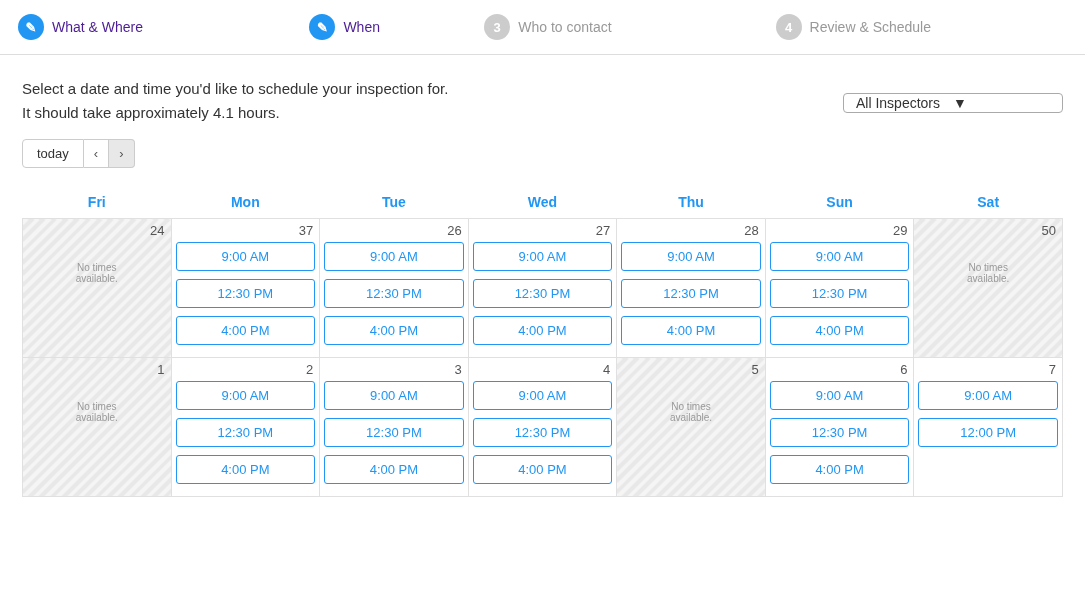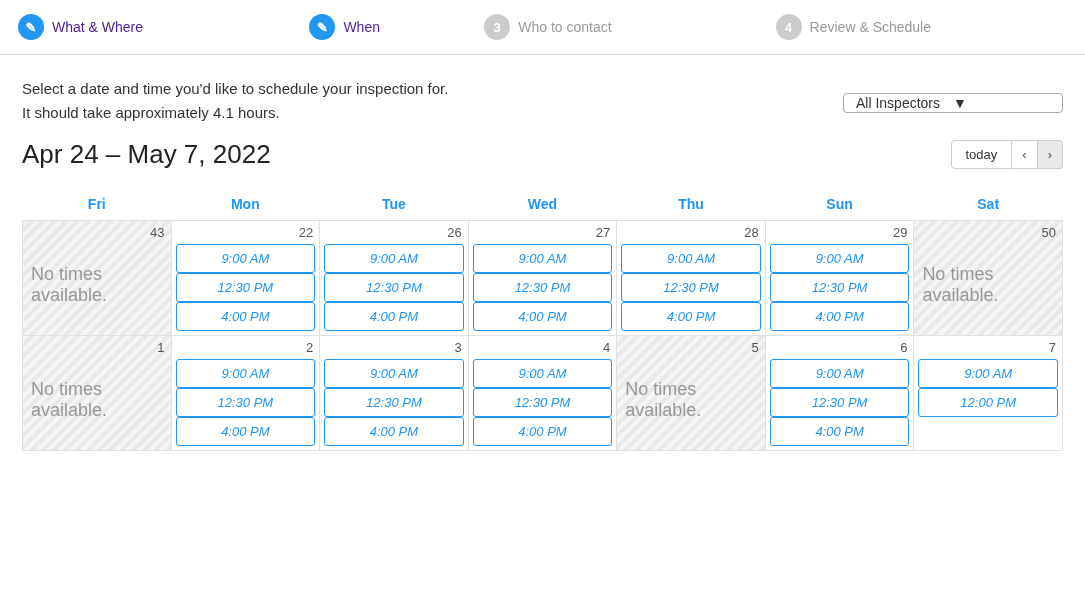--- a/index.html
+++ b/index.html
@@ -146,35 +146,35 @@
       width: calc(100% / 7);
     }
     .day-number {
       text-align: right;
       font-size: 13px;
       color: #555;
       margin-bottom: 4px;
       padding-right: 2px;
     }
     .no-times {
+      text-align: center;
       color: #999;
-      font-size: 18px;
+      font-size: 10px;
       padding: 20px 4px;
     }
     .time-slot {
       border: 1px solid #2196f3;
       border-radius: 3px;
       padding: 6px 4px;
-      margin-bottom: 0;
+      margin-bottom: 8px;
       text-align: center;
       color: #2196f3;
       font-size: 13px;
       cursor: pointer;
       background: #fff;
-      font-style: italic;
     }
     .striped-cell {
       background: repeating-linear-gradient(
         135deg,
         #f5f5f5,
         #f5f5f5 4px,
         #e8e8e8 4px,
         #e8e8e8 8px
       );
     }
@@ -208,21 +208,20 @@
       <div>Select a date and time you'd like to schedule your inspection for.</div>
       <div>It should take approximately 4.1 hours.</div>
     </div>
     <div class="inspector-dropdown">
       <span>All Inspectors</span>
       <span class="dropdown-arrow">▼</span>
     </div>
   </div>
 
   <div class="date-nav-row">
-    <div class="date-range-label">Apr 24 – May 7, 2022</div>
     <div class="nav-buttons">
       <button class="today-btn">today</button>
       <button class="nav-btn">‹</button>
       <button class="nav-btn next">›</button>
     </div>
   </div>
 
   <table class="calendar">
     <thead>
       <tr>
@@ -231,26 +230,26 @@
         <th>Tue</th>
         <th>Wed</th>
         <th>Thu</th>
         <th>Sun</th>
         <th>Sat</th>
       </tr>
     </thead>
     <tbody id="calendar-body">
     <tr>
           <td class="striped-cell" style="min-height: 120px;">
-            <div class="day-number">43</div>
+            <div class="day-number">24</div>
             <div class="no-times" style="white-space: pre-line;">No times
 available.</div>
           </td>
           <td style="min-height: 120px;">
-            <div class="day-number">22</div>
+            <div class="day-number">37</div>
             <div class="time-slot">9:00 AM</div>
             <div class="time-slot">12:30 PM</div>
             <div class="time-slot">4:00 PM</div>
           </td>
           <td style="min-height: 120px;">
             <div class="day-number">26</div>
             <div class="time-slot">9:00 AM</div>
             <div class="time-slot">12:30 PM</div>
             <div class="time-slot">4:00 PM</div>
           </td>

